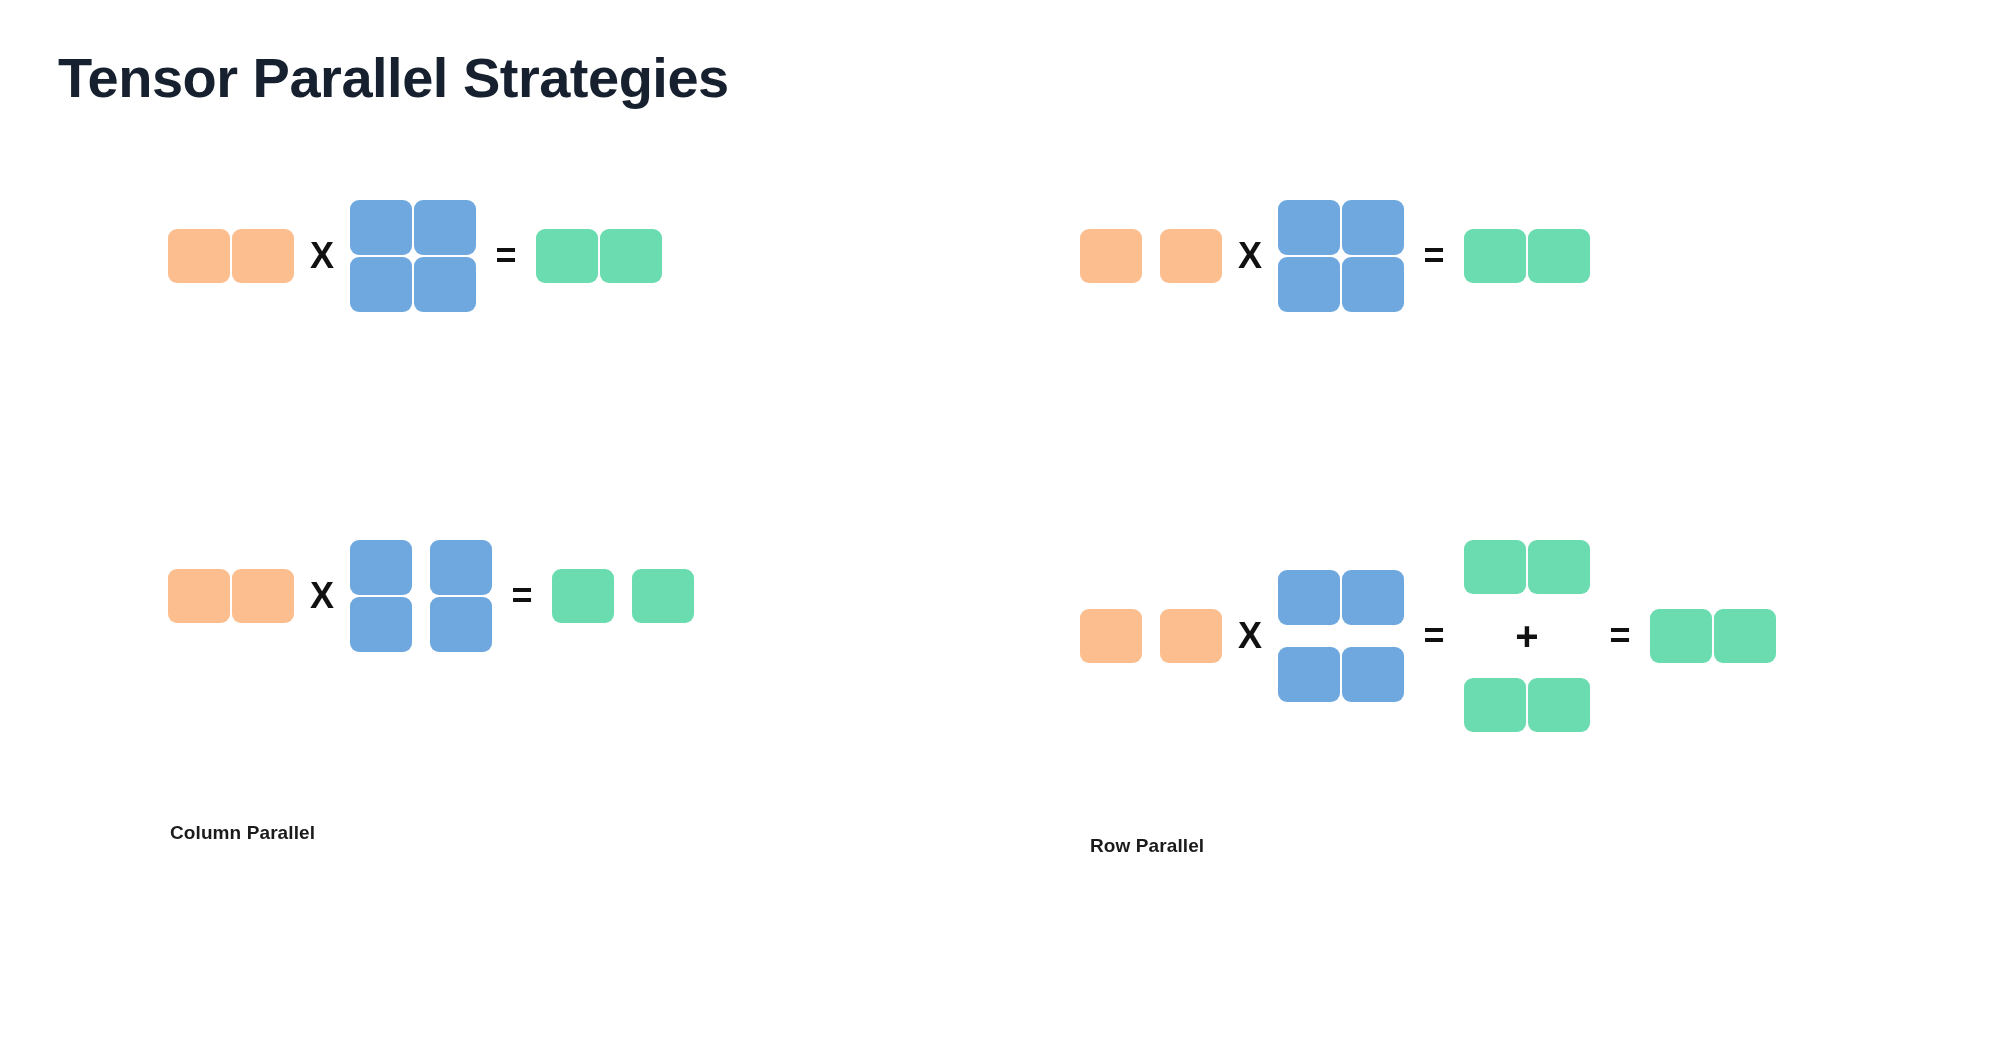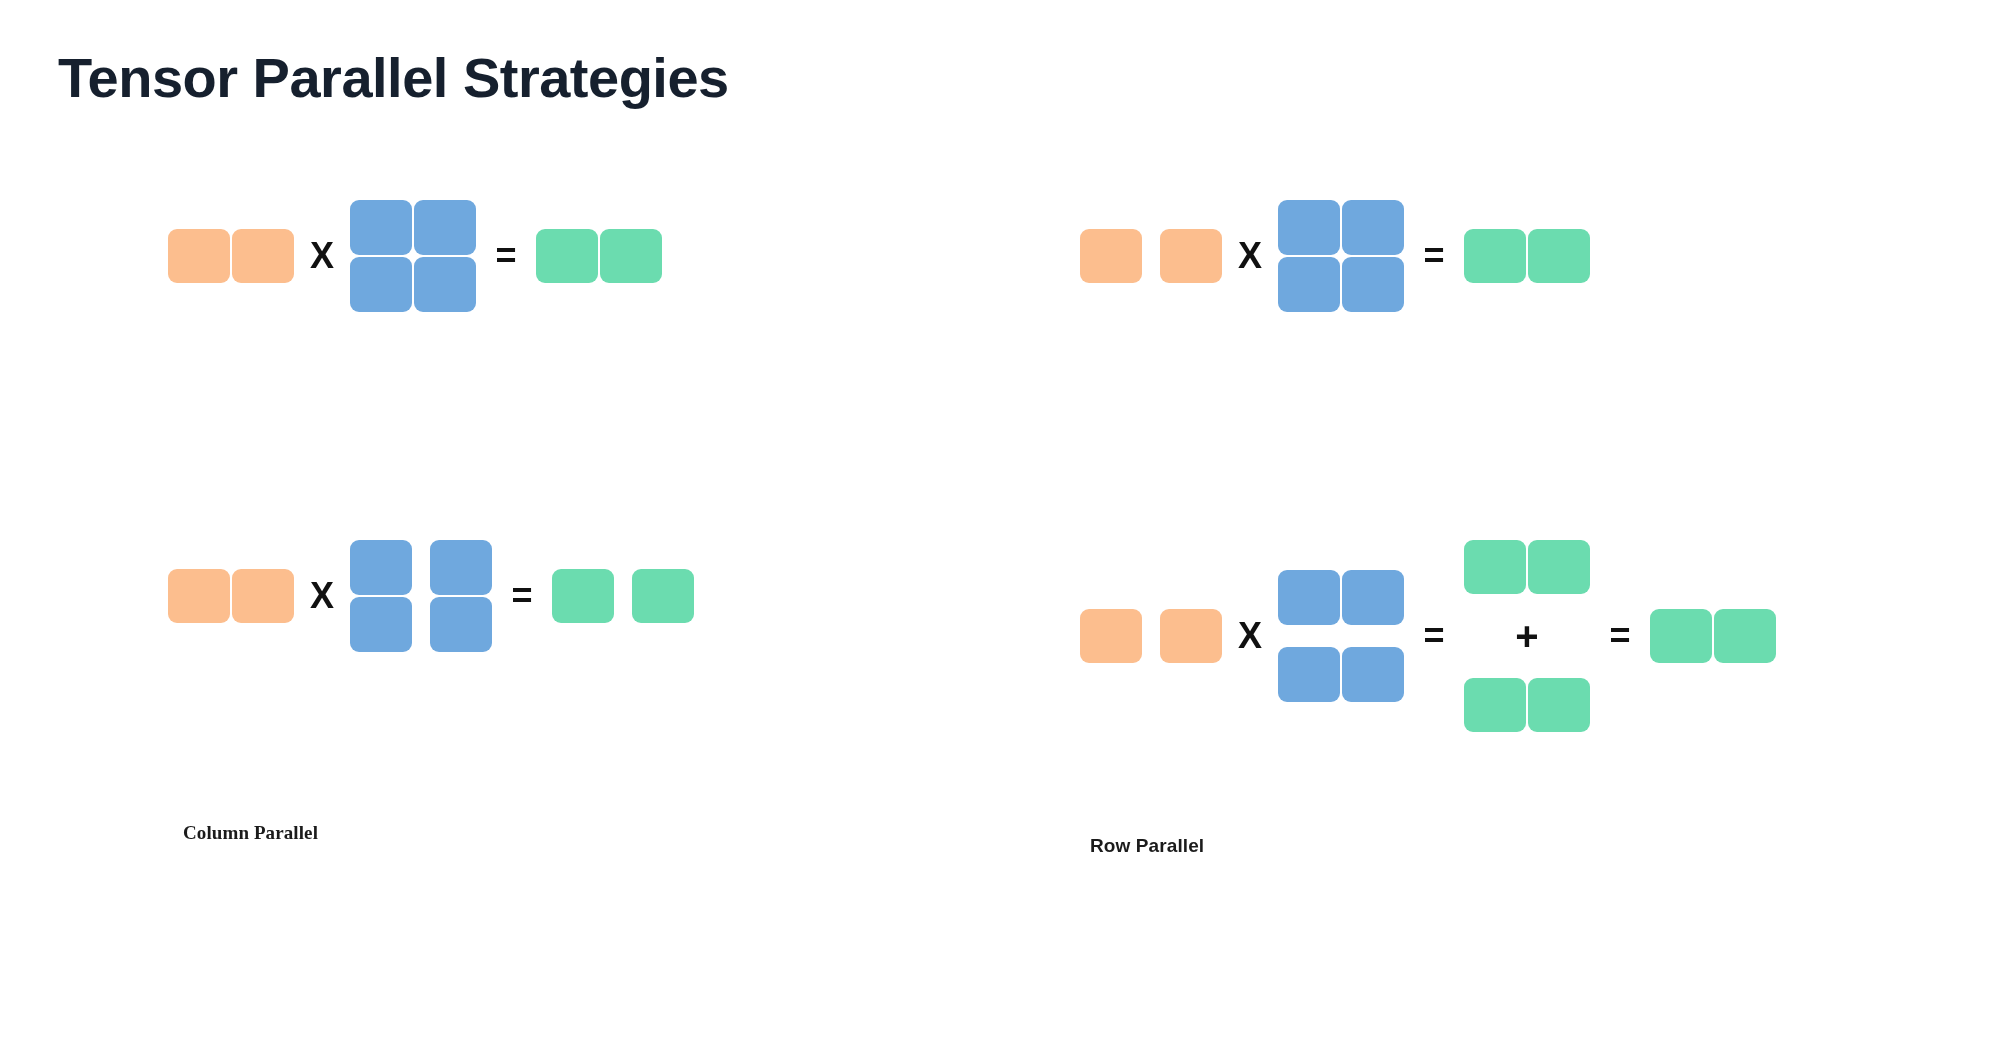--- a/index.html
+++ b/index.html
@@ -122,21 +122,21 @@
 
   
   .caption {
     position: absolute;
     font-size: 19px;
     font-weight: 700;
     color: #1b1b1b;
     white-space: nowrap;
     letter-spacing: 0.1px;
   }
-  .caption-left  { left: 183px; top: 822px; font-family: Liberation Serif, serif; }
+  .caption-left  { left: 170px; top: 822px; }
   .caption-right { left: 1090px; top: 835px; }
 </style>
 </head>
 <body>
 
 <div class="page" style="background: rgb(255, 255, 255);">
 
   <div class="page-title" style="color: rgb(22, 32, 46);">Tensor Parallel Strategies</div>
 
   <div class="panel panel-left">

